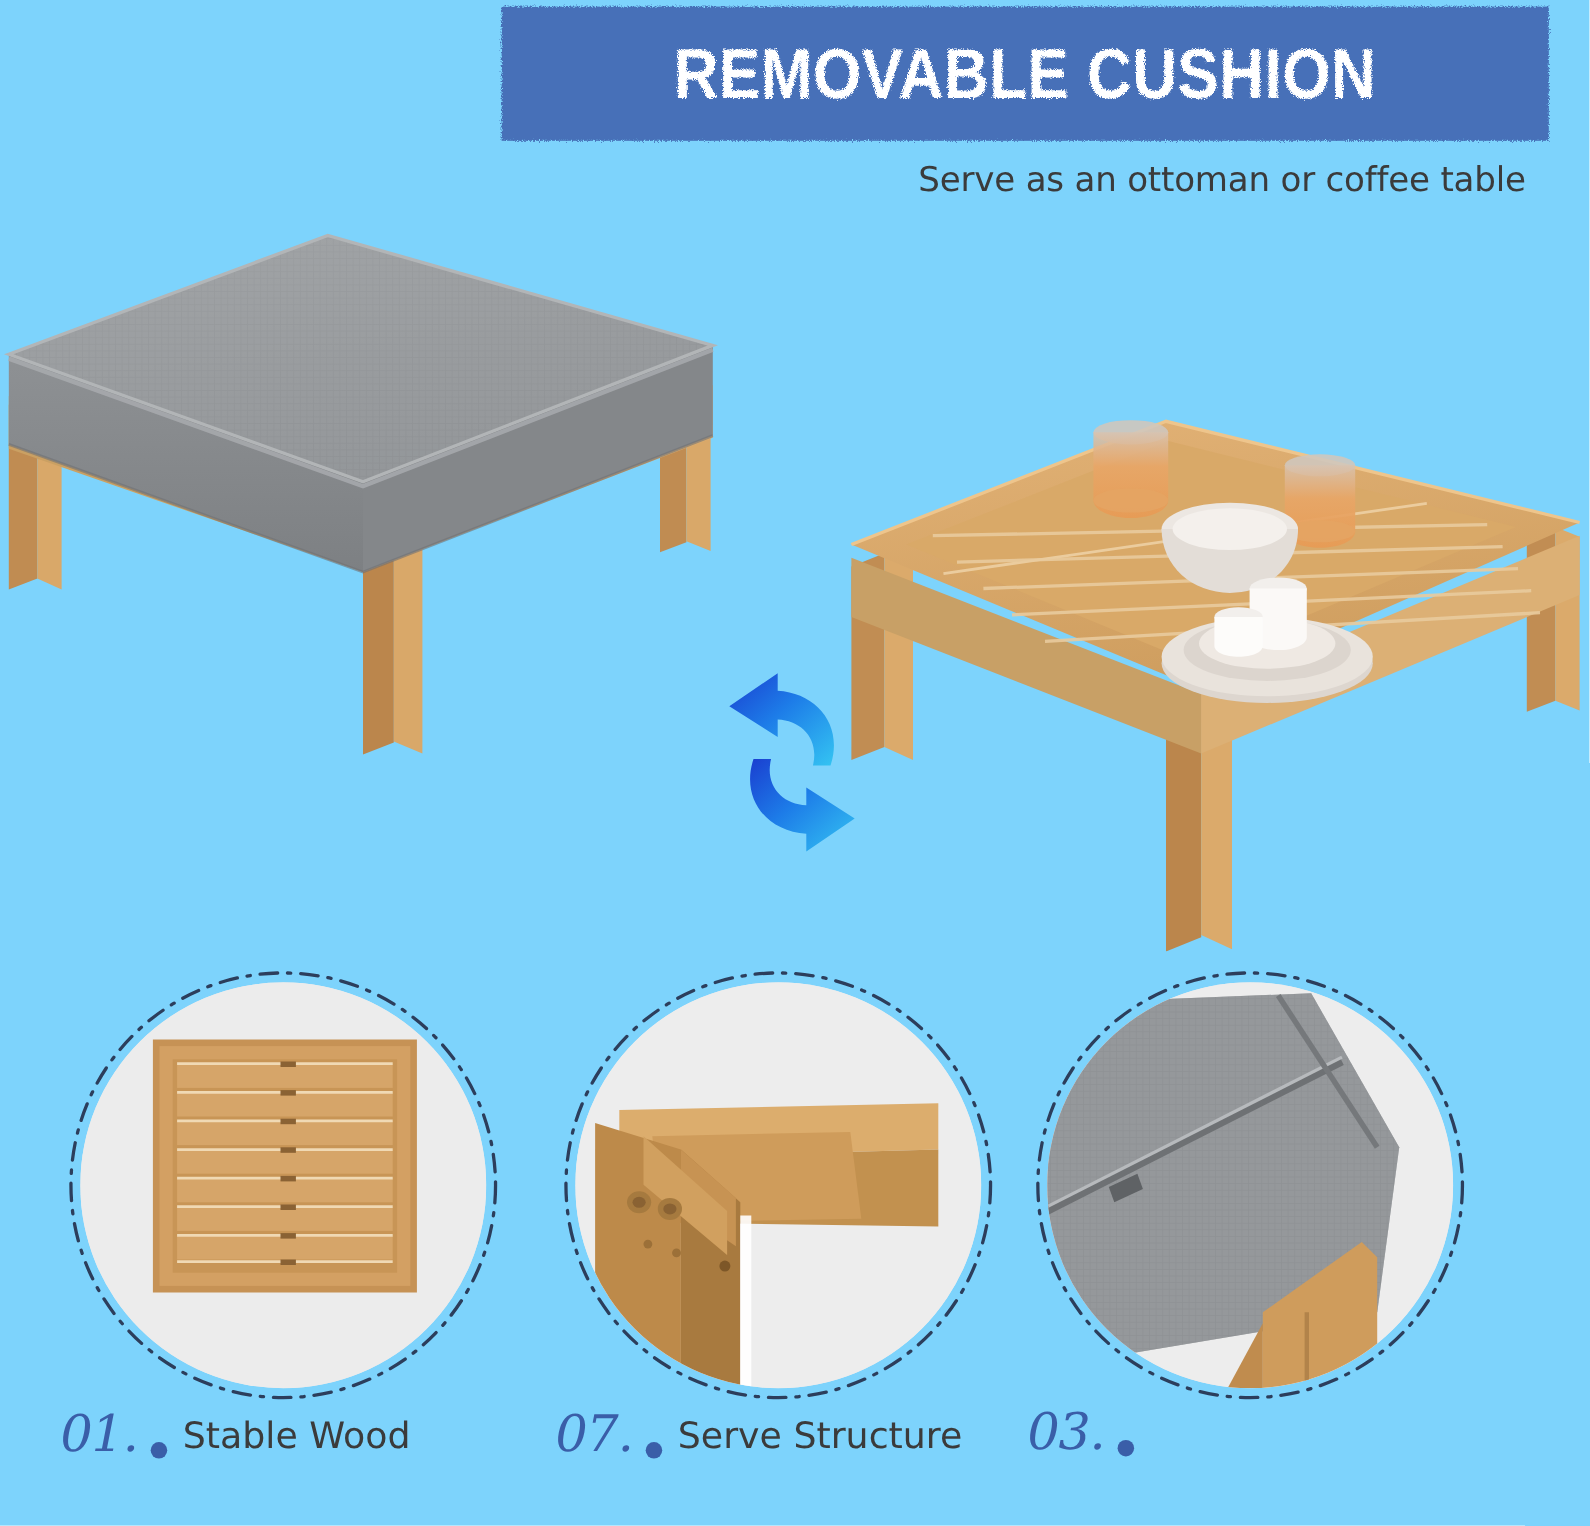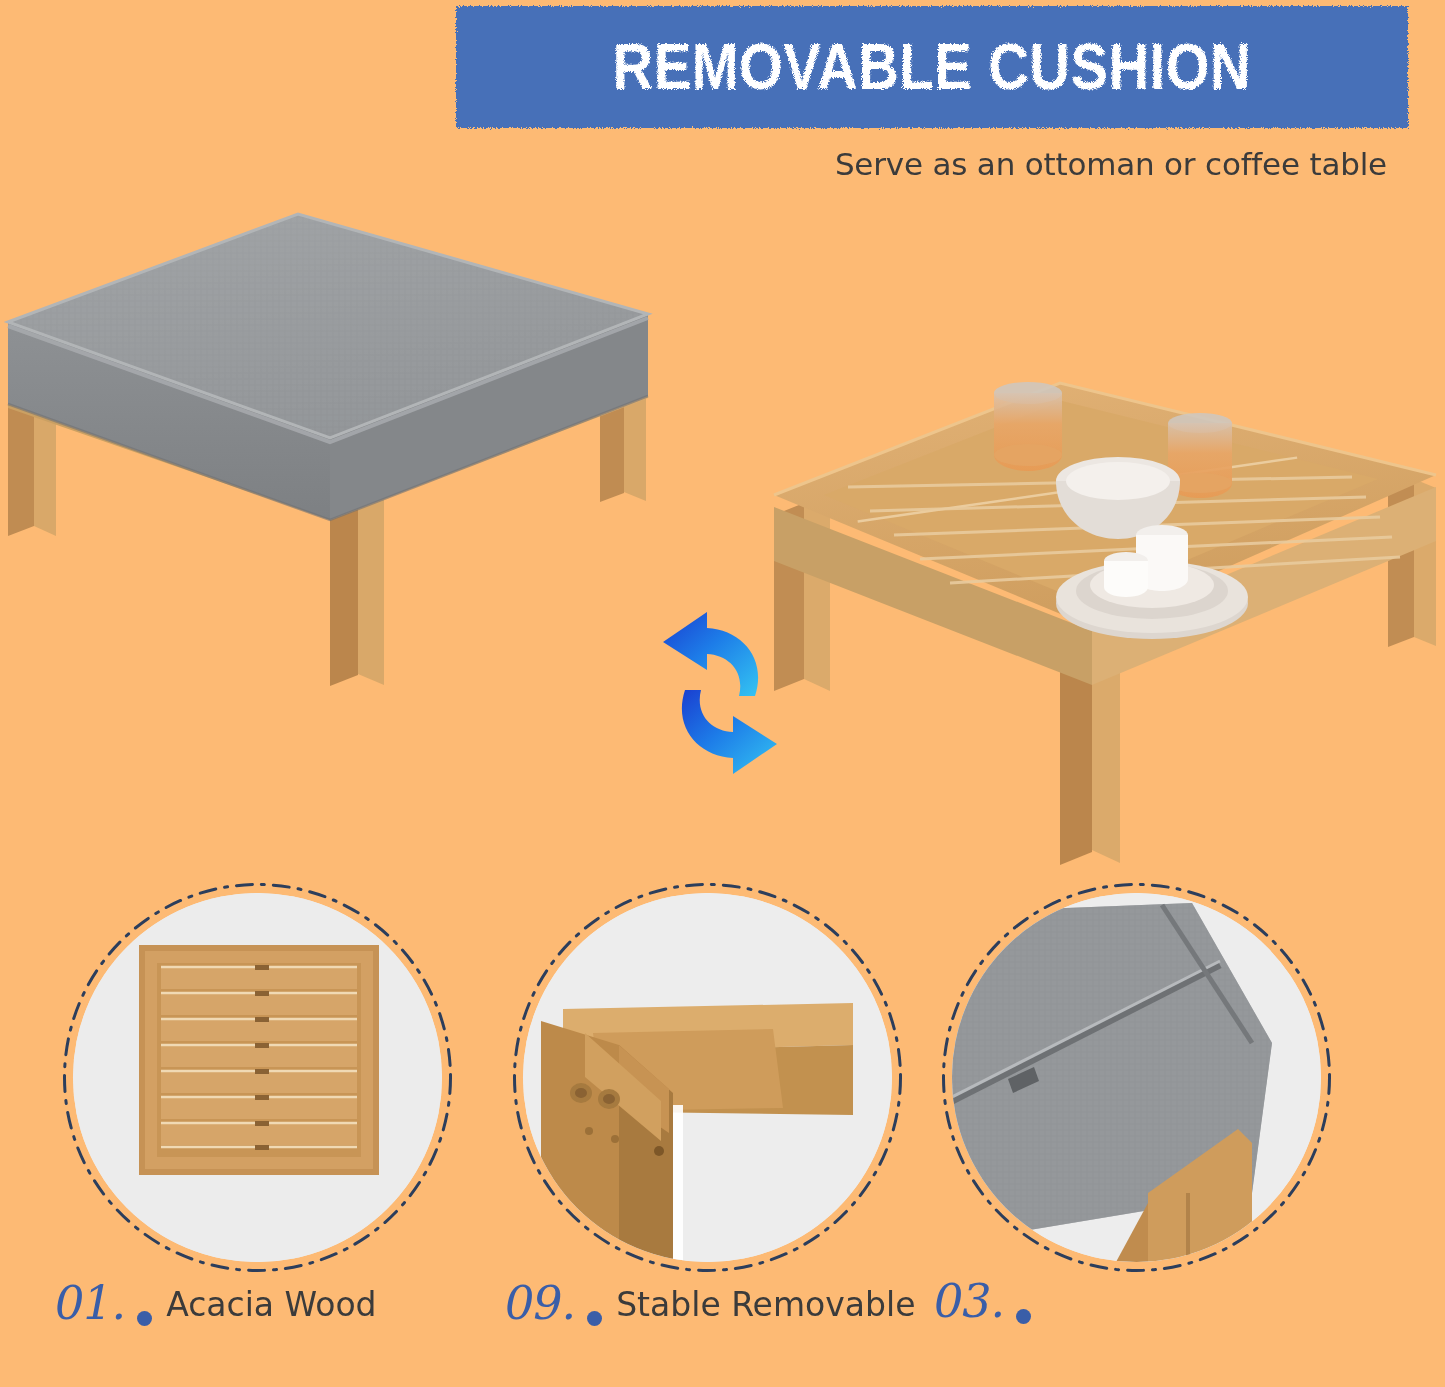--- a/index.html
+++ b/index.html
@@ -2,21 +2,21 @@
 <html><head>
 <meta charset="utf-8">
 <style>
   * { box-sizing: border-box; margin: 0; padding: 0; }
   html, body {
     width: 1445px; height: 1387px;
     background: #ffffff;
     font-family: "Liberation Sans", sans-serif;
     overflow: hidden;
   }
-  .page { position: relative; width: 1445px; height: 1387px; background: #fdba74; }
+  .page { position: relative; width: 1445px; height: 1387px; background: #7dd3fc; }
 
   
   .banner {
     position: absolute; left: 456px; top: 6px;
     width: 952px; height: 122px;
     background: #4670b8;
     display: flex; align-items: center; justify-content: center;
     filter: url(#rough);
   }
   .banner-title {
@@ -272,21 +272,21 @@
               <rect x="182" y="202" width="14" height="5"></rect>
               <rect x="182" y="228" width="14" height="5"></rect>
               <rect x="182" y="252" width="14" height="5"></rect>
             </g>
           </svg>
         </div>
       </div>
       <div class="caption">
         <span class="num">01.</span>
         <span class="bullet"></span>
-        <span class="cap-text">Acacia Wood</span>
+        <span class="cap-text">Stable Wood</span>
       </div>
     </div>
 
     <div class="feature f2">
       <div class="circle-wrap">
         <svg class="circle-dash" viewBox="0 0 395 395">
           <circle cx="197.5" cy="197.5" r="193" fill="none" stroke="#2c3e5c" stroke-width="3" stroke-dasharray="16 9 3 9" stroke-linecap="round"></circle>
         </svg>
         <div class="circle-fill plain">
           <svg width="369" height="369" viewBox="0 0 369 369">
@@ -310,23 +310,23 @@
               <circle cx="66" cy="238" r="4" fill="#9c7038"></circle>
               <circle cx="92" cy="246" r="4" fill="#9c7038"></circle>
               <circle cx="136" cy="258" r="5" fill="#7d5728"></circle>
             </g>
 
             <path d="M150 212 L160 212 L160 369 L150 369 Z" fill="#ffffff" opacity="0.9"></path>
           </svg>
         </div>
       </div>
       <div class="caption">
-        <span class="num">09.</span>
+        <span class="num">07.</span>
         <span class="bullet"></span>
-        <span class="cap-text">Stable Removable</span>
+        <span class="cap-text">Serve Structure</span>
       </div>
     </div>
 
     <div class="feature f3">
       <div class="circle-wrap">
         <svg class="circle-dash" viewBox="0 0 395 395">
           <circle cx="197.5" cy="197.5" r="193" fill="none" stroke="#2c3e5c" stroke-width="3" stroke-dasharray="16 9 3 9" stroke-linecap="round"></circle>
         </svg>
         <div class="circle-fill plain">
           <svg width="369" height="369" viewBox="0 0 369 369">

